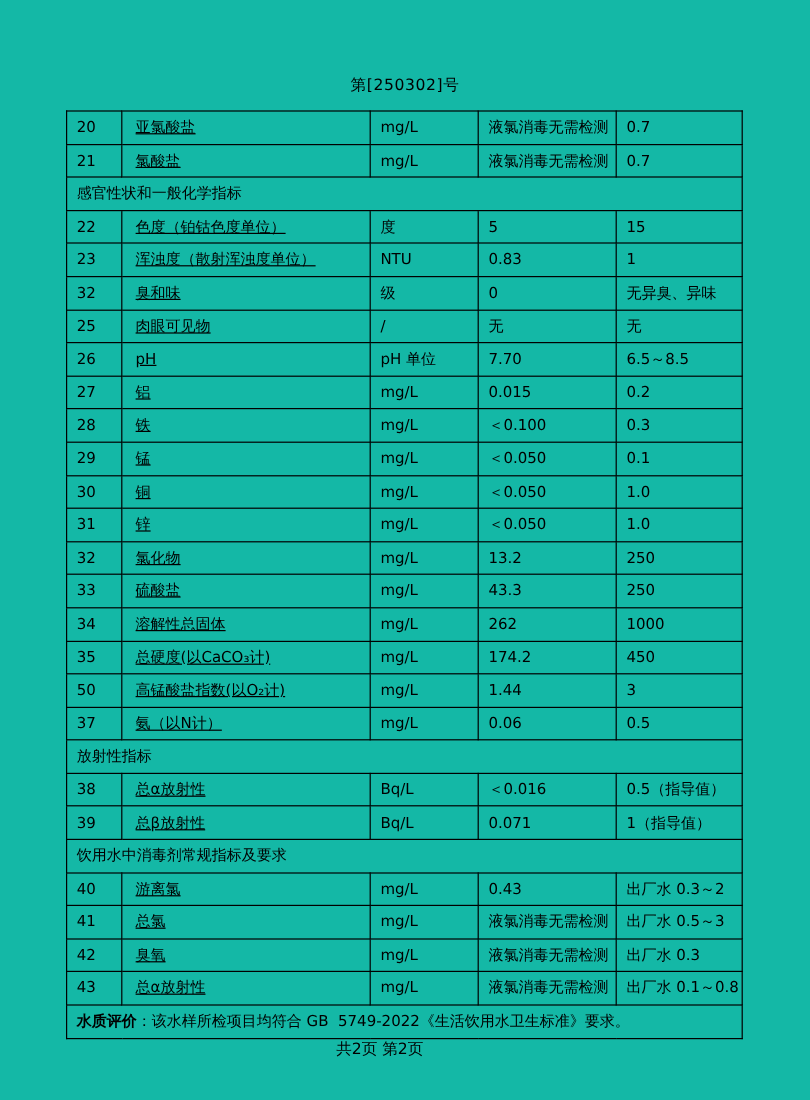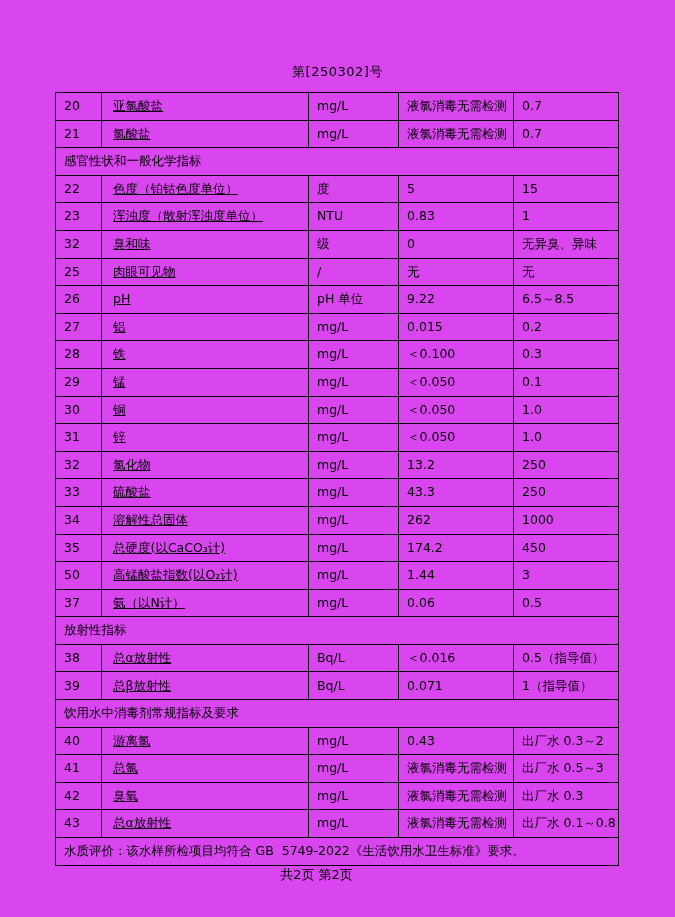--- a/index.html
+++ b/index.html
@@ -8,21 +8,21 @@
     background: #ffffff;
     width: 675px;
     height: 917px;
     font-family: "DejaVu Sans", sans-serif;
     color: #000000;
   }
   .page {
     position: relative;
     width: 675px;
     height: 917px;
-    background: #d946ef;
+    background: #14b8a6;
     overflow: hidden;
   }
   .doc-number {
     position: absolute;
     top: 63px;
     left: 0;
     width: 675px;
     text-align: center;
     font-size: 13px;
     line-height: 18px;
@@ -42,21 +42,21 @@
     height: 26.6px;
     padding: 0 2px 0 8px;
     vertical-align: middle;
     white-space: nowrap;
     overflow: hidden;
     line-height: 1;
   }
   table.wq td.c-name { padding-left: 11px; text-decoration: underline; }
   table.wq td.c-section { padding-left: 8px; }
   table.wq td.c-eval { padding-left: 8px; white-space: pre; }
-  .eval-label { font-weight: normal; margin-top: 28px; }
+  .eval-label { font-weight: bold; margin-top: 28px; }
   .page-footer {
     position: absolute;
     top: 866px;
     left: 0;
     width: 633px;
     text-align: center;
     font-size: 13px;
     line-height: 18px;
   }
 </style>
@@ -118,21 +118,21 @@
           <td class="c-no">25</td>
           <td class="c-name">肉眼可见物</td>
           <td class="c-unit">/</td>
           <td class="c-value">无</td>
           <td class="c-limit">无</td>
         </tr>
         <tr>
           <td class="c-no">26</td>
           <td class="c-name">pH</td>
           <td class="c-unit">pH 单位</td>
-          <td class="c-value">9.22</td>
+          <td class="c-value">7.70</td>
           <td class="c-limit">6.5～8.5</td>
         </tr>
         <tr>
           <td class="c-no">27</td>
           <td class="c-name">铝</td>
           <td class="c-unit">mg/L</td>
           <td class="c-value">0.015</td>
           <td class="c-limit">0.2</td>
         </tr>
         <tr>

